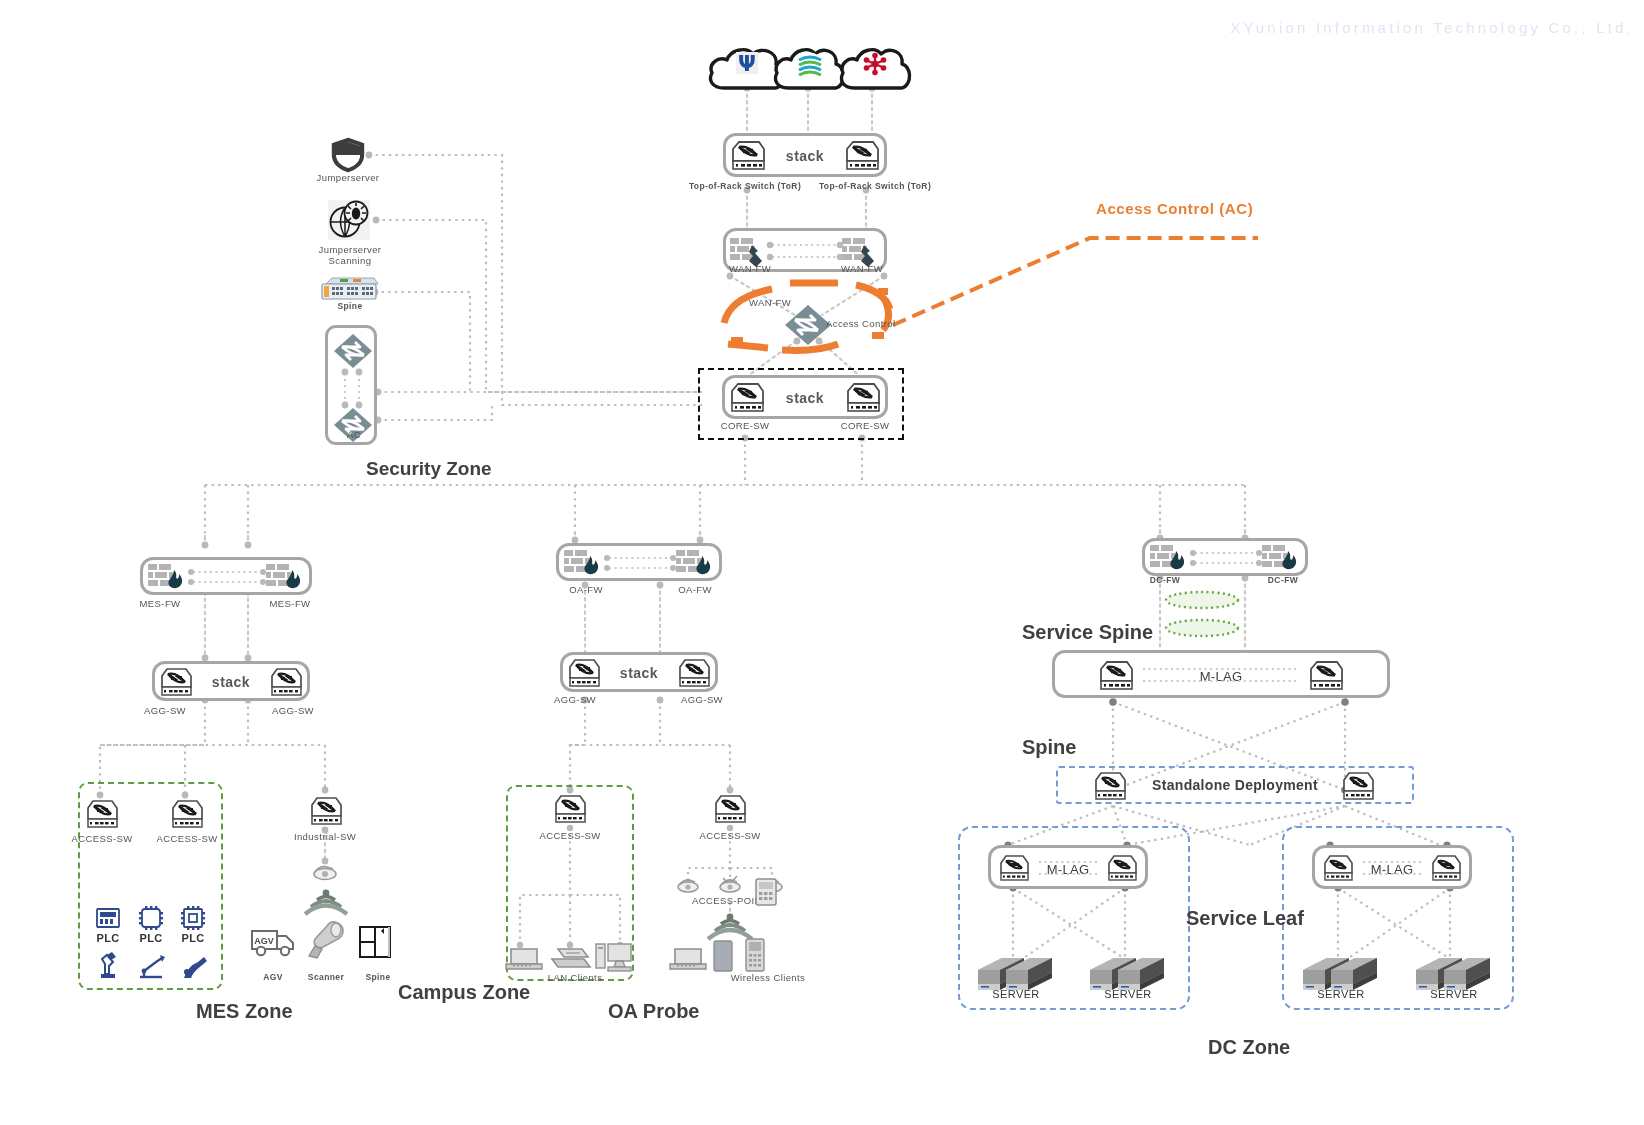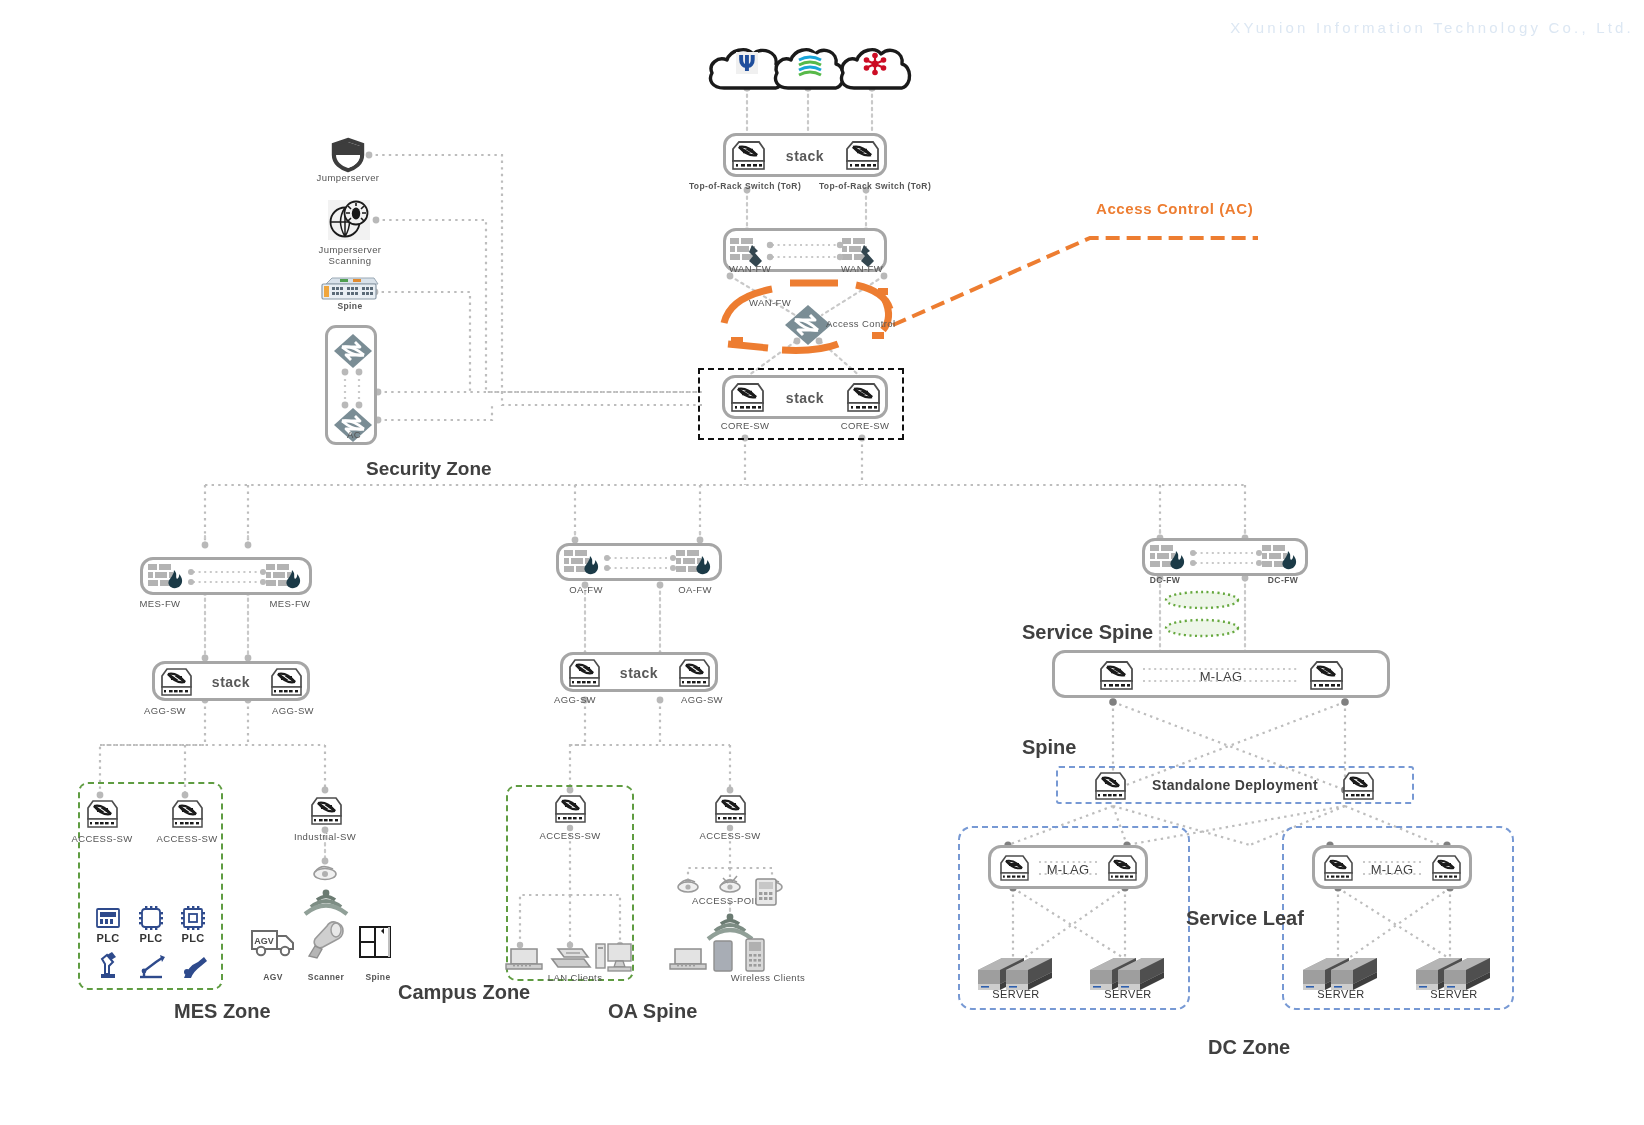--- a/index.html
+++ b/index.html
@@ -716,21 +716,21 @@
   <div class="node" style="left:358px;top:925px;">
     <svg width="36" height="36" viewBox="0 0 36 36">
       <rect x="2" y="2" width="30" height="30" fill="#ffffff" stroke="#1a1a1a" stroke-width="2"></rect>
       <path d="M17,2 L17,32 M2,17 L17,17" stroke="#1a1a1a" stroke-width="2"></path>
       <path d="M26,3 L26,9 L23,6 Z" fill="#1a1a1a"></path>
       <path d="M30,2 L32,2 L32,32 L30,32 Z" fill="#bfbfbf"></path>
     </svg>
   </div>
   <div class="lbl lbl-sm" style="left:348px;top:972px;width:60px;">Spine</div>
 
-  <div class="zone-title" style="left:174px;top:1000px;font-size:20px;">MES Zone</div>
+  <div class="zone-title" style="left:196px;top:1000px;font-size:20px;">MES Zone</div>
 
   <div class="chassis" style="left:556px;top:543px;width:166px;height:38px;">
     <div class="devbox" style="left:5px;top:4px;">
       <svg width="38" height="28" viewBox="0 0 38 28">
         <g fill="#b3b3b3">
           <rect x="0" y="0" width="9" height="6"></rect>
             <rect x="11" y="0" width="12" height="6"></rect>
           <rect x="0" y="8" width="5" height="6"></rect>
             <rect x="7" y="8" width="12" height="6"></rect>
             <rect x="21" y="8" width="4" height="6"></rect>
@@ -947,21 +947,21 @@
           <rect x="9.5" y="21" width="3" height="2.6"></rect>
           <rect x="14" y="21" width="3" height="2.6"></rect>
         <rect x="5" y="26" width="3" height="2.6"></rect>
           <rect x="9.5" y="26" width="3" height="2.6"></rect>
           <rect x="14" y="26" width="3" height="2.6"></rect>
         </g>
     </svg>
   </div>
   <div class="lbl" style="left:708px;top:972px;width:120px;">Wireless  Clients</div>
 
-  <div class="zone-title" style="left:608px;top:1000px;font-size:20px;">OA Spine</div>
+  <div class="zone-title" style="left:608px;top:1000px;font-size:20px;">OA Probe</div>
   <div class="zone-title" style="left:398px;top:981px;font-size:20px;">Campus Zone</div>
 
   <div class="chassis" style="left:1142px;top:538px;width:166px;height:38px;">
     <div class="devbox" style="left:5px;top:4px;">
       <svg width="38" height="28" viewBox="0 0 38 28">
         <g fill="#b3b3b3">
           <rect x="0" y="0" width="9" height="6"></rect>
             <rect x="11" y="0" width="12" height="6"></rect>
           <rect x="0" y="8" width="5" height="6"></rect>
             <rect x="7" y="8" width="12" height="6"></rect>

